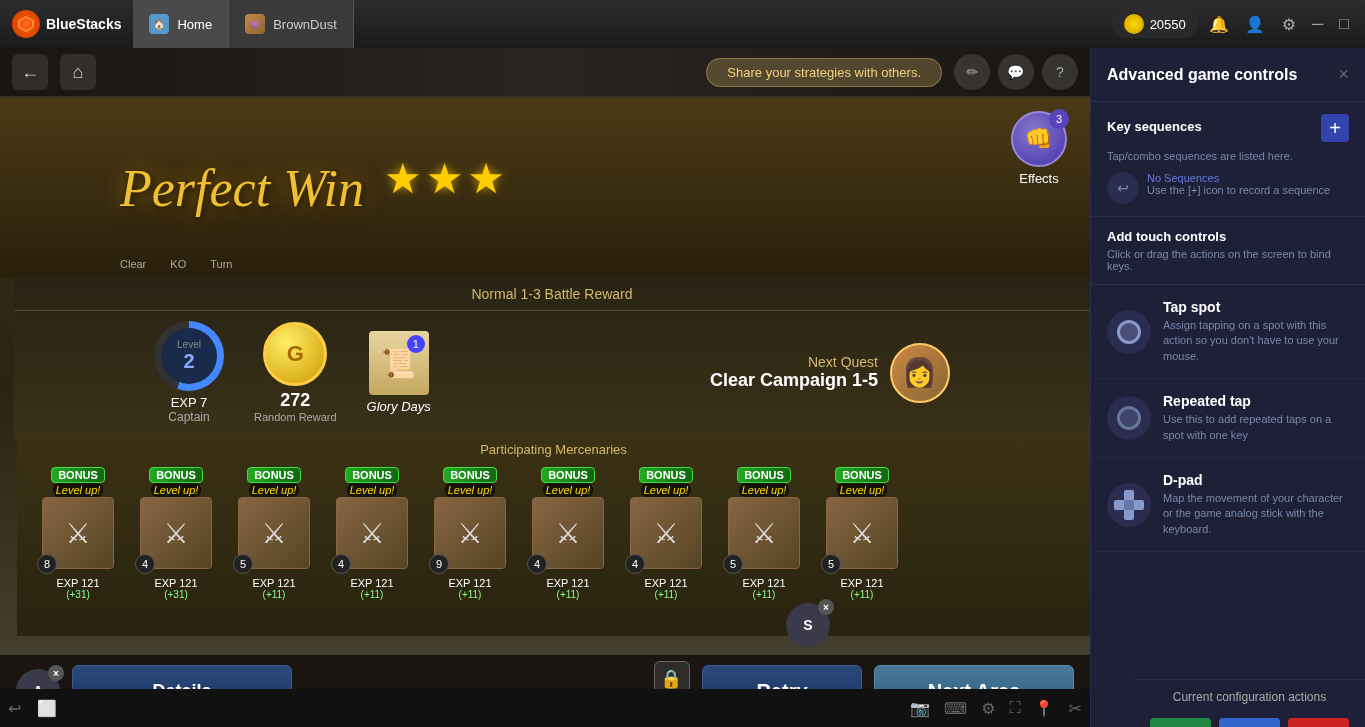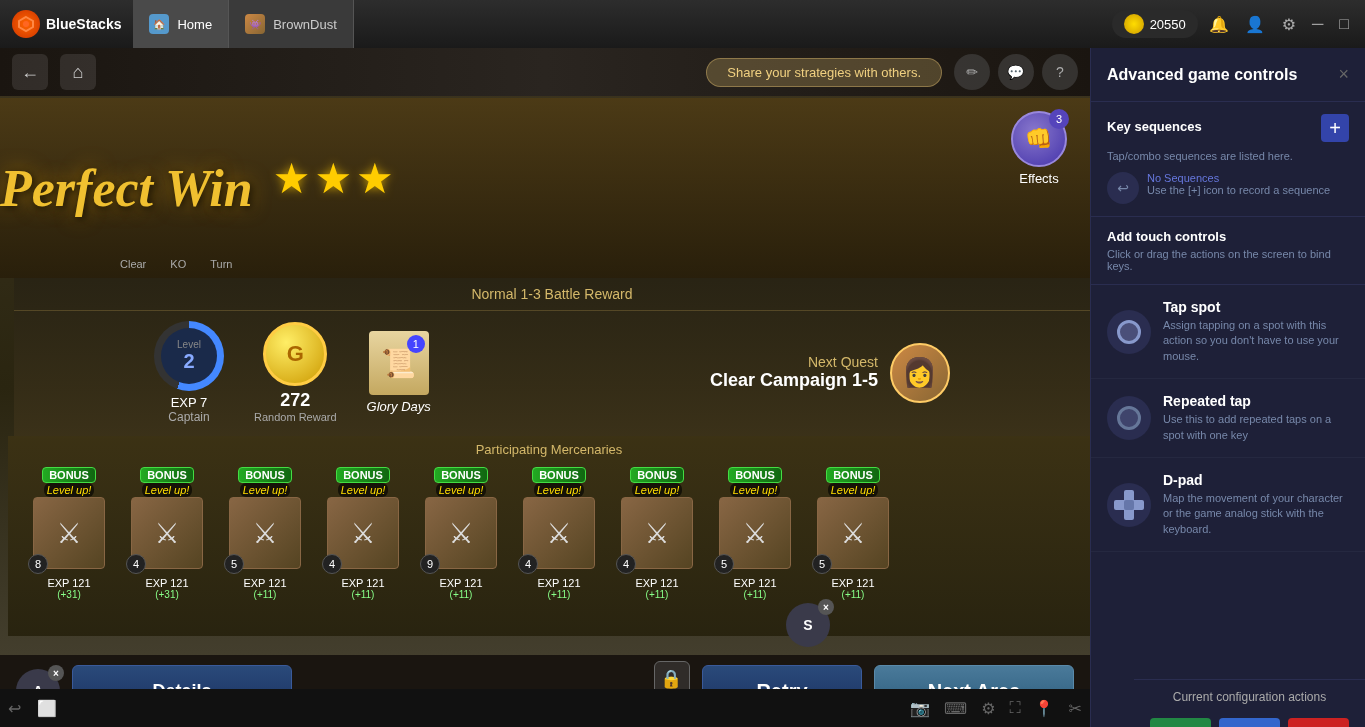--- a/index.html
+++ b/index.html
@@ -111,24 +111,25 @@
     }
 
     
     .perfect-win-area {
       position: absolute; top: 50px; left: 0; right: 0;
       height: 180px;
       background: linear-gradient(180deg, rgba(80,60,20,0.8) 0%, rgba(40,30,10,0.9) 100%);
       display: flex; align-items: center;
     }
     .perfect-win-text {
-      font-size: 52px; font-weight: bold;
+      font-size: 52px; font-weight: normal;
       font-style: italic;
       color: #f0c030;
       text-shadow: 2px 2px 8px rgba(0,0,0,0.8), 0 0 20px rgba(255,180,0,0.5);
+      padding-left: 120px;
       font-family: serif;
     }
     .win-stars {
       display: flex; gap: 4px; margin-left: 20px; align-items: flex-end;
       padding-bottom: 20px;
     }
     .star {
       font-size: 42px; color: #ffcc00;
       text-shadow: 0 0 10px rgba(255,200,0,0.7);
     }
@@ -234,21 +235,21 @@
     .nq-value { font-size: 18px; color: #fff; font-weight: bold; }
     .nq-avatar {
       width: 60px; height: 60px;
       background: linear-gradient(135deg, #cc8844, #886633);
       border-radius: 50%; border: 2px solid #ffcc66;
       overflow: hidden; display: flex; align-items: center; justify-content: center;
     }
 
     
     .mercenaries-area {
-      position: absolute; top: 388px; left: 8px; right: 0;
+      position: absolute; top: 388px; left: 17px; right: 0;
       height: 200px;
       background: linear-gradient(180deg, rgba(60,50,20,0.95) 0%, rgba(40,35,15,0.98) 100%);
     }
     .merc-title {
       text-align: center; color: #d4b86a; font-size: 13px; padding: 6px 0;
     }
     .merc-list {
       display: flex; gap: 8px; padding: 4px 16px;
       overflow: hidden;
     }

